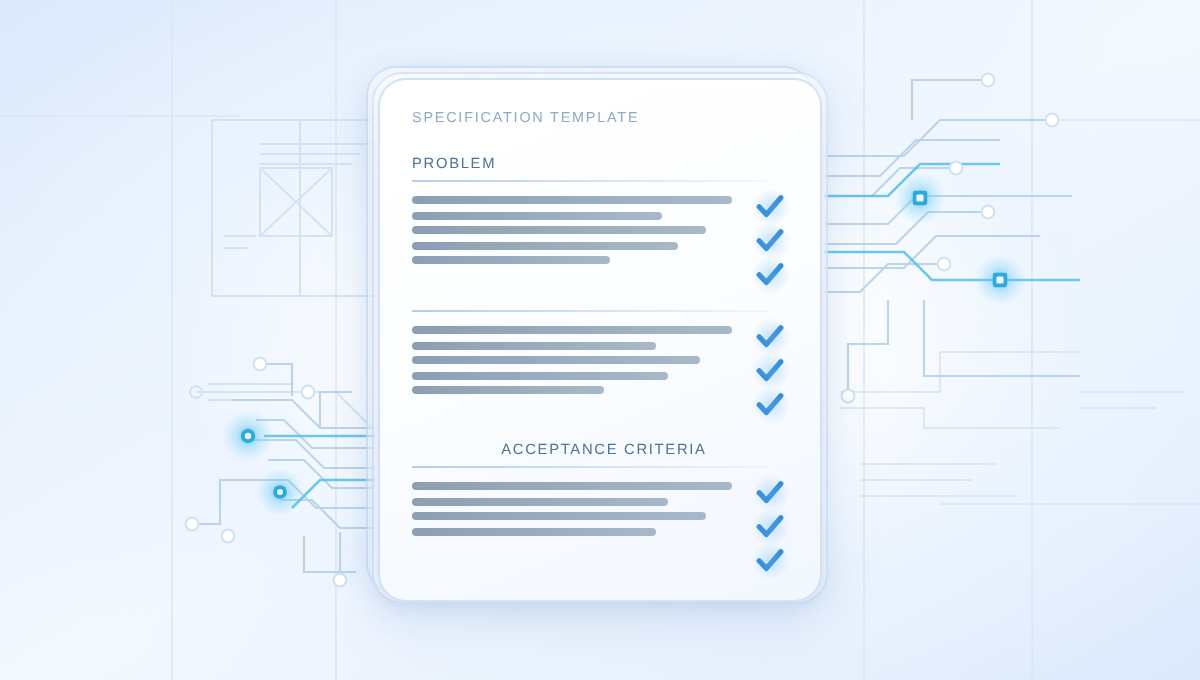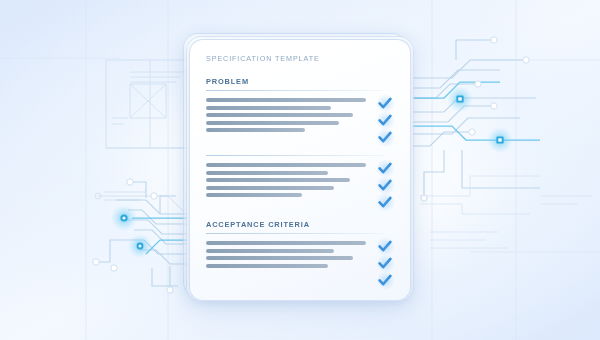--- a/index.html
+++ b/index.html
@@ -94,27 +94,27 @@
   .doc-title {
     font-size: 7.2px;
     letter-spacing: 0.9px;
     color: #8fa9c4;
     font-weight: 400;
     margin: 0 0 14px 0;
     white-space: nowrap;
   }
 
   .section { margin-bottom: 11px; }
-  .section:last-child { margin-bottom: 0; }
+  .section:last-child { margin-bottom: 0; text-align: center; }
 
   .section-title {
     font-size: 7.4px;
     letter-spacing: 0.85px;
     color: #4c7296;
-    font-weight: 700;
+    font-weight: 400;
     margin: 0 0 4px 0;
     white-space: nowrap;
   }
 
   .divider {
     height: 1px;
     width: 178px;
     background: linear-gradient(90deg, rgba(168,198,226,0.85) 0%, rgba(186,211,234,0.55) 60%, rgba(200,220,240,0.18) 100%);
     margin-bottom: 6px;
   }

